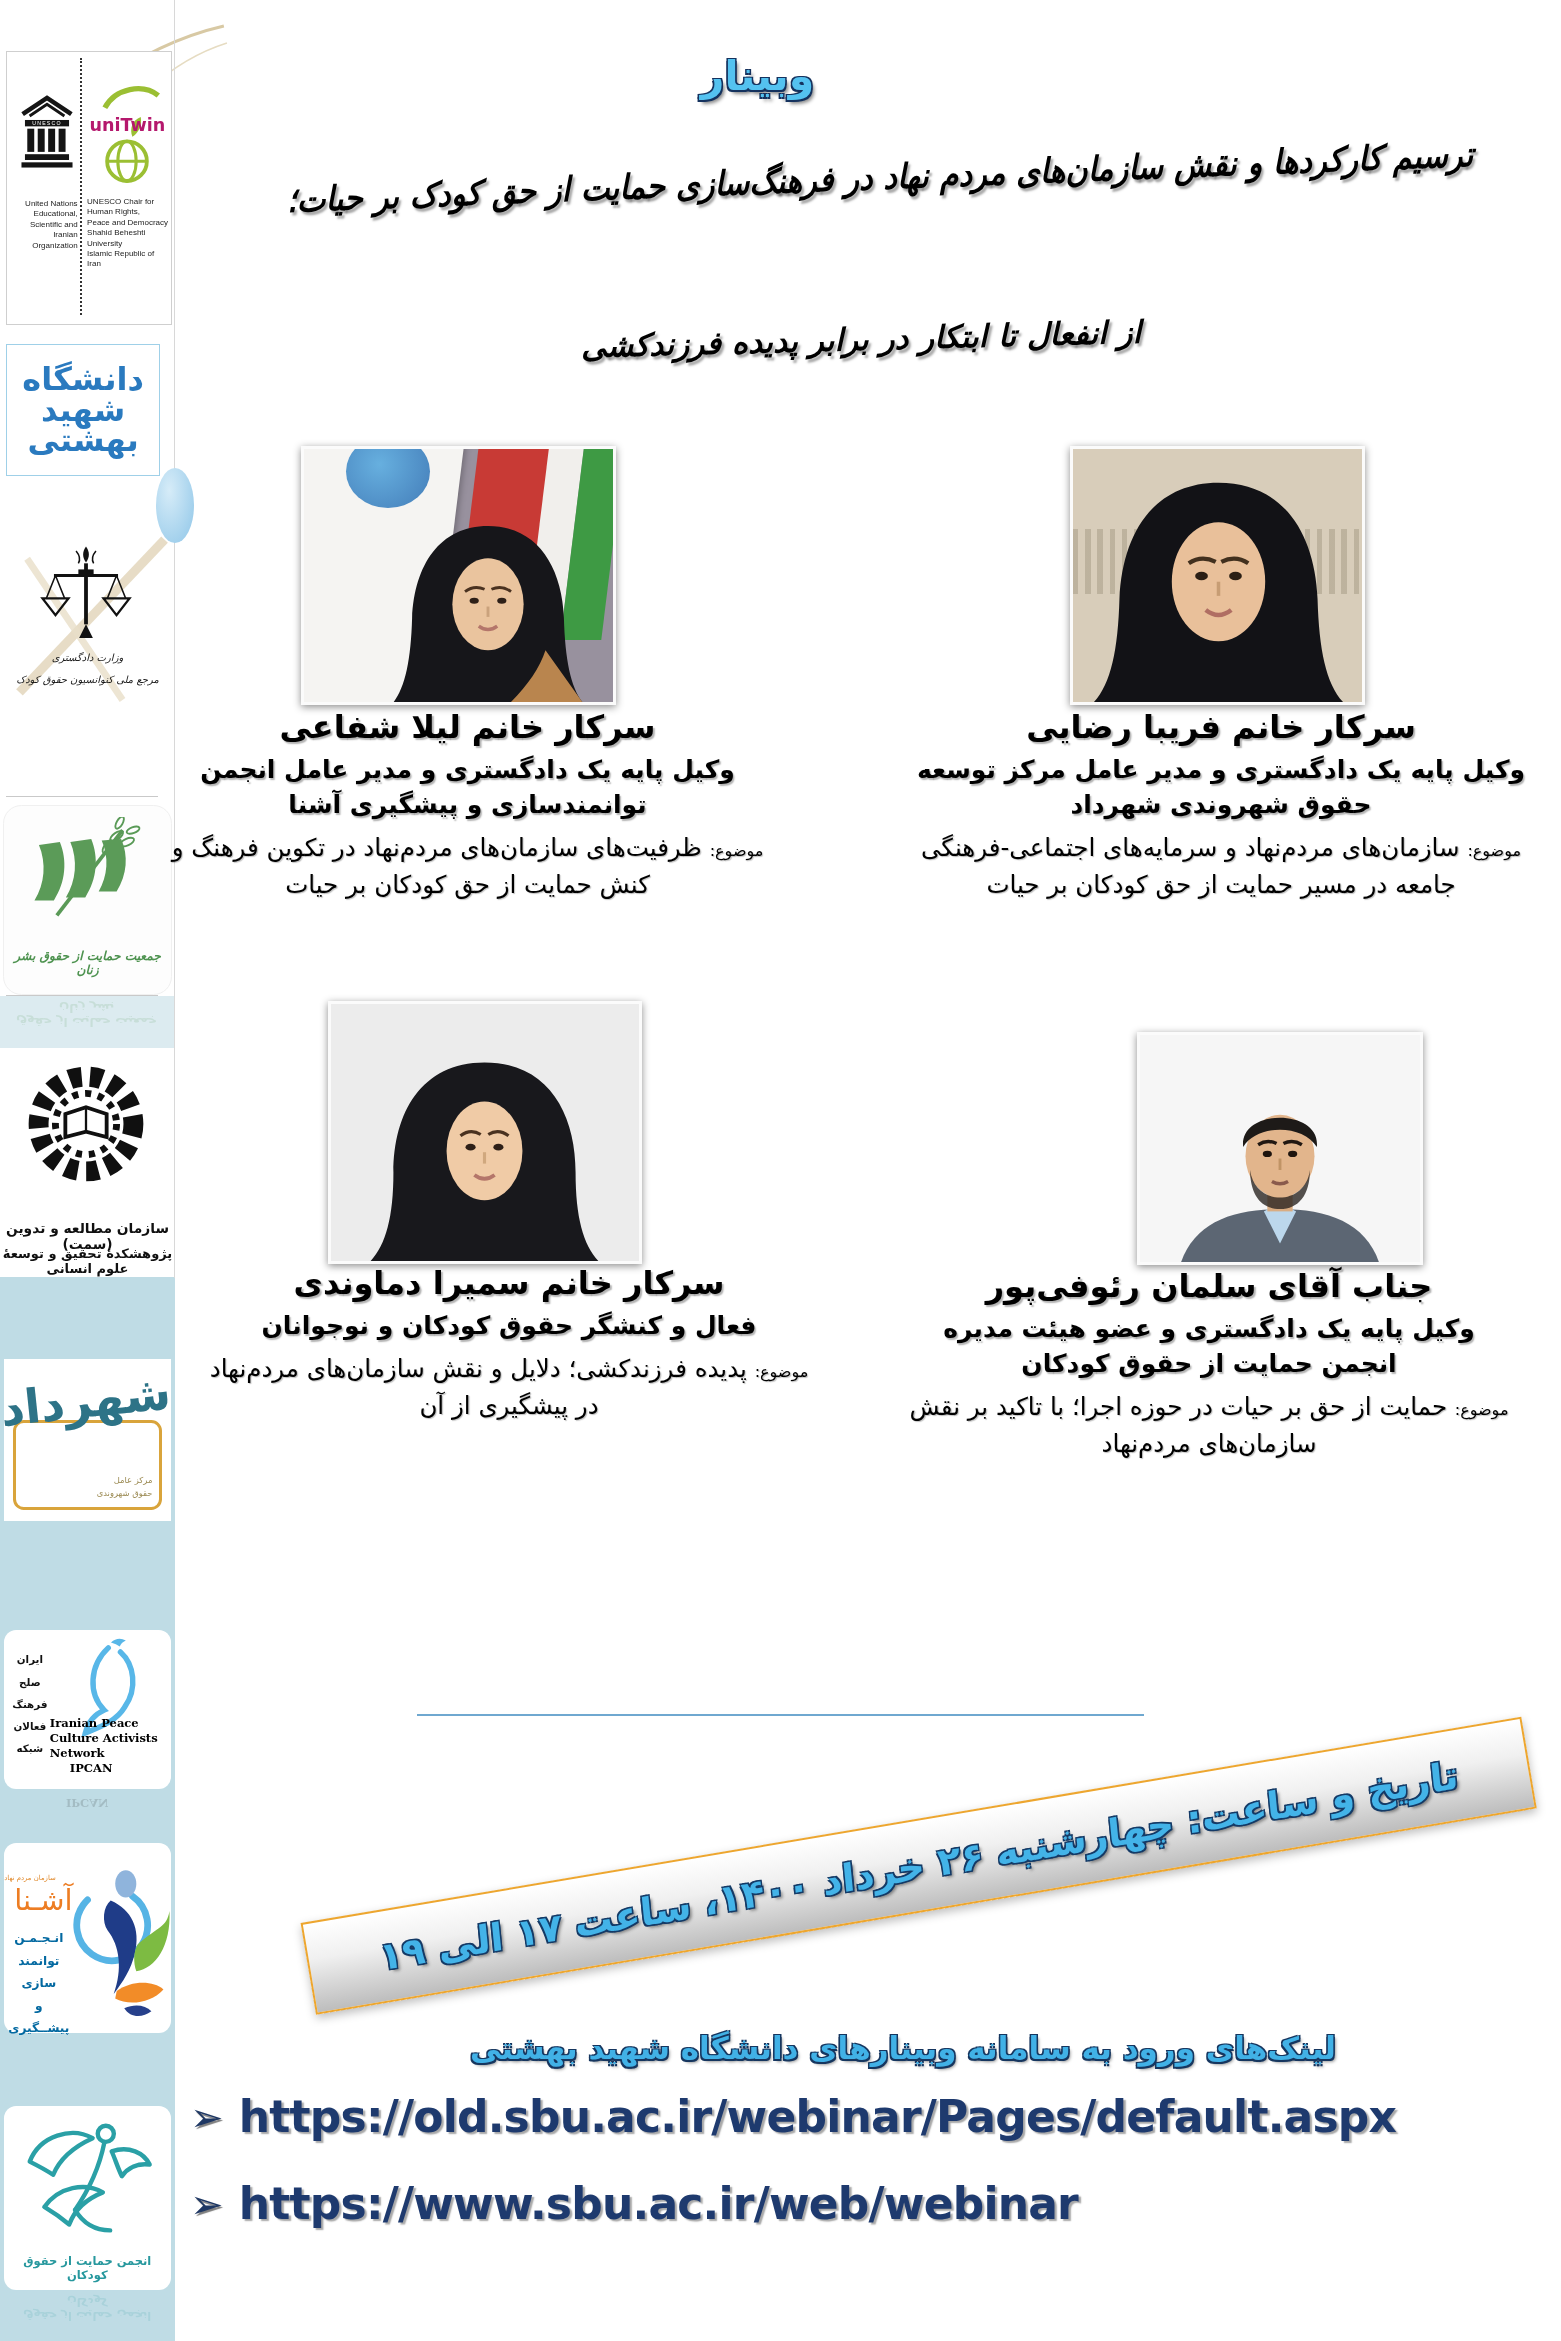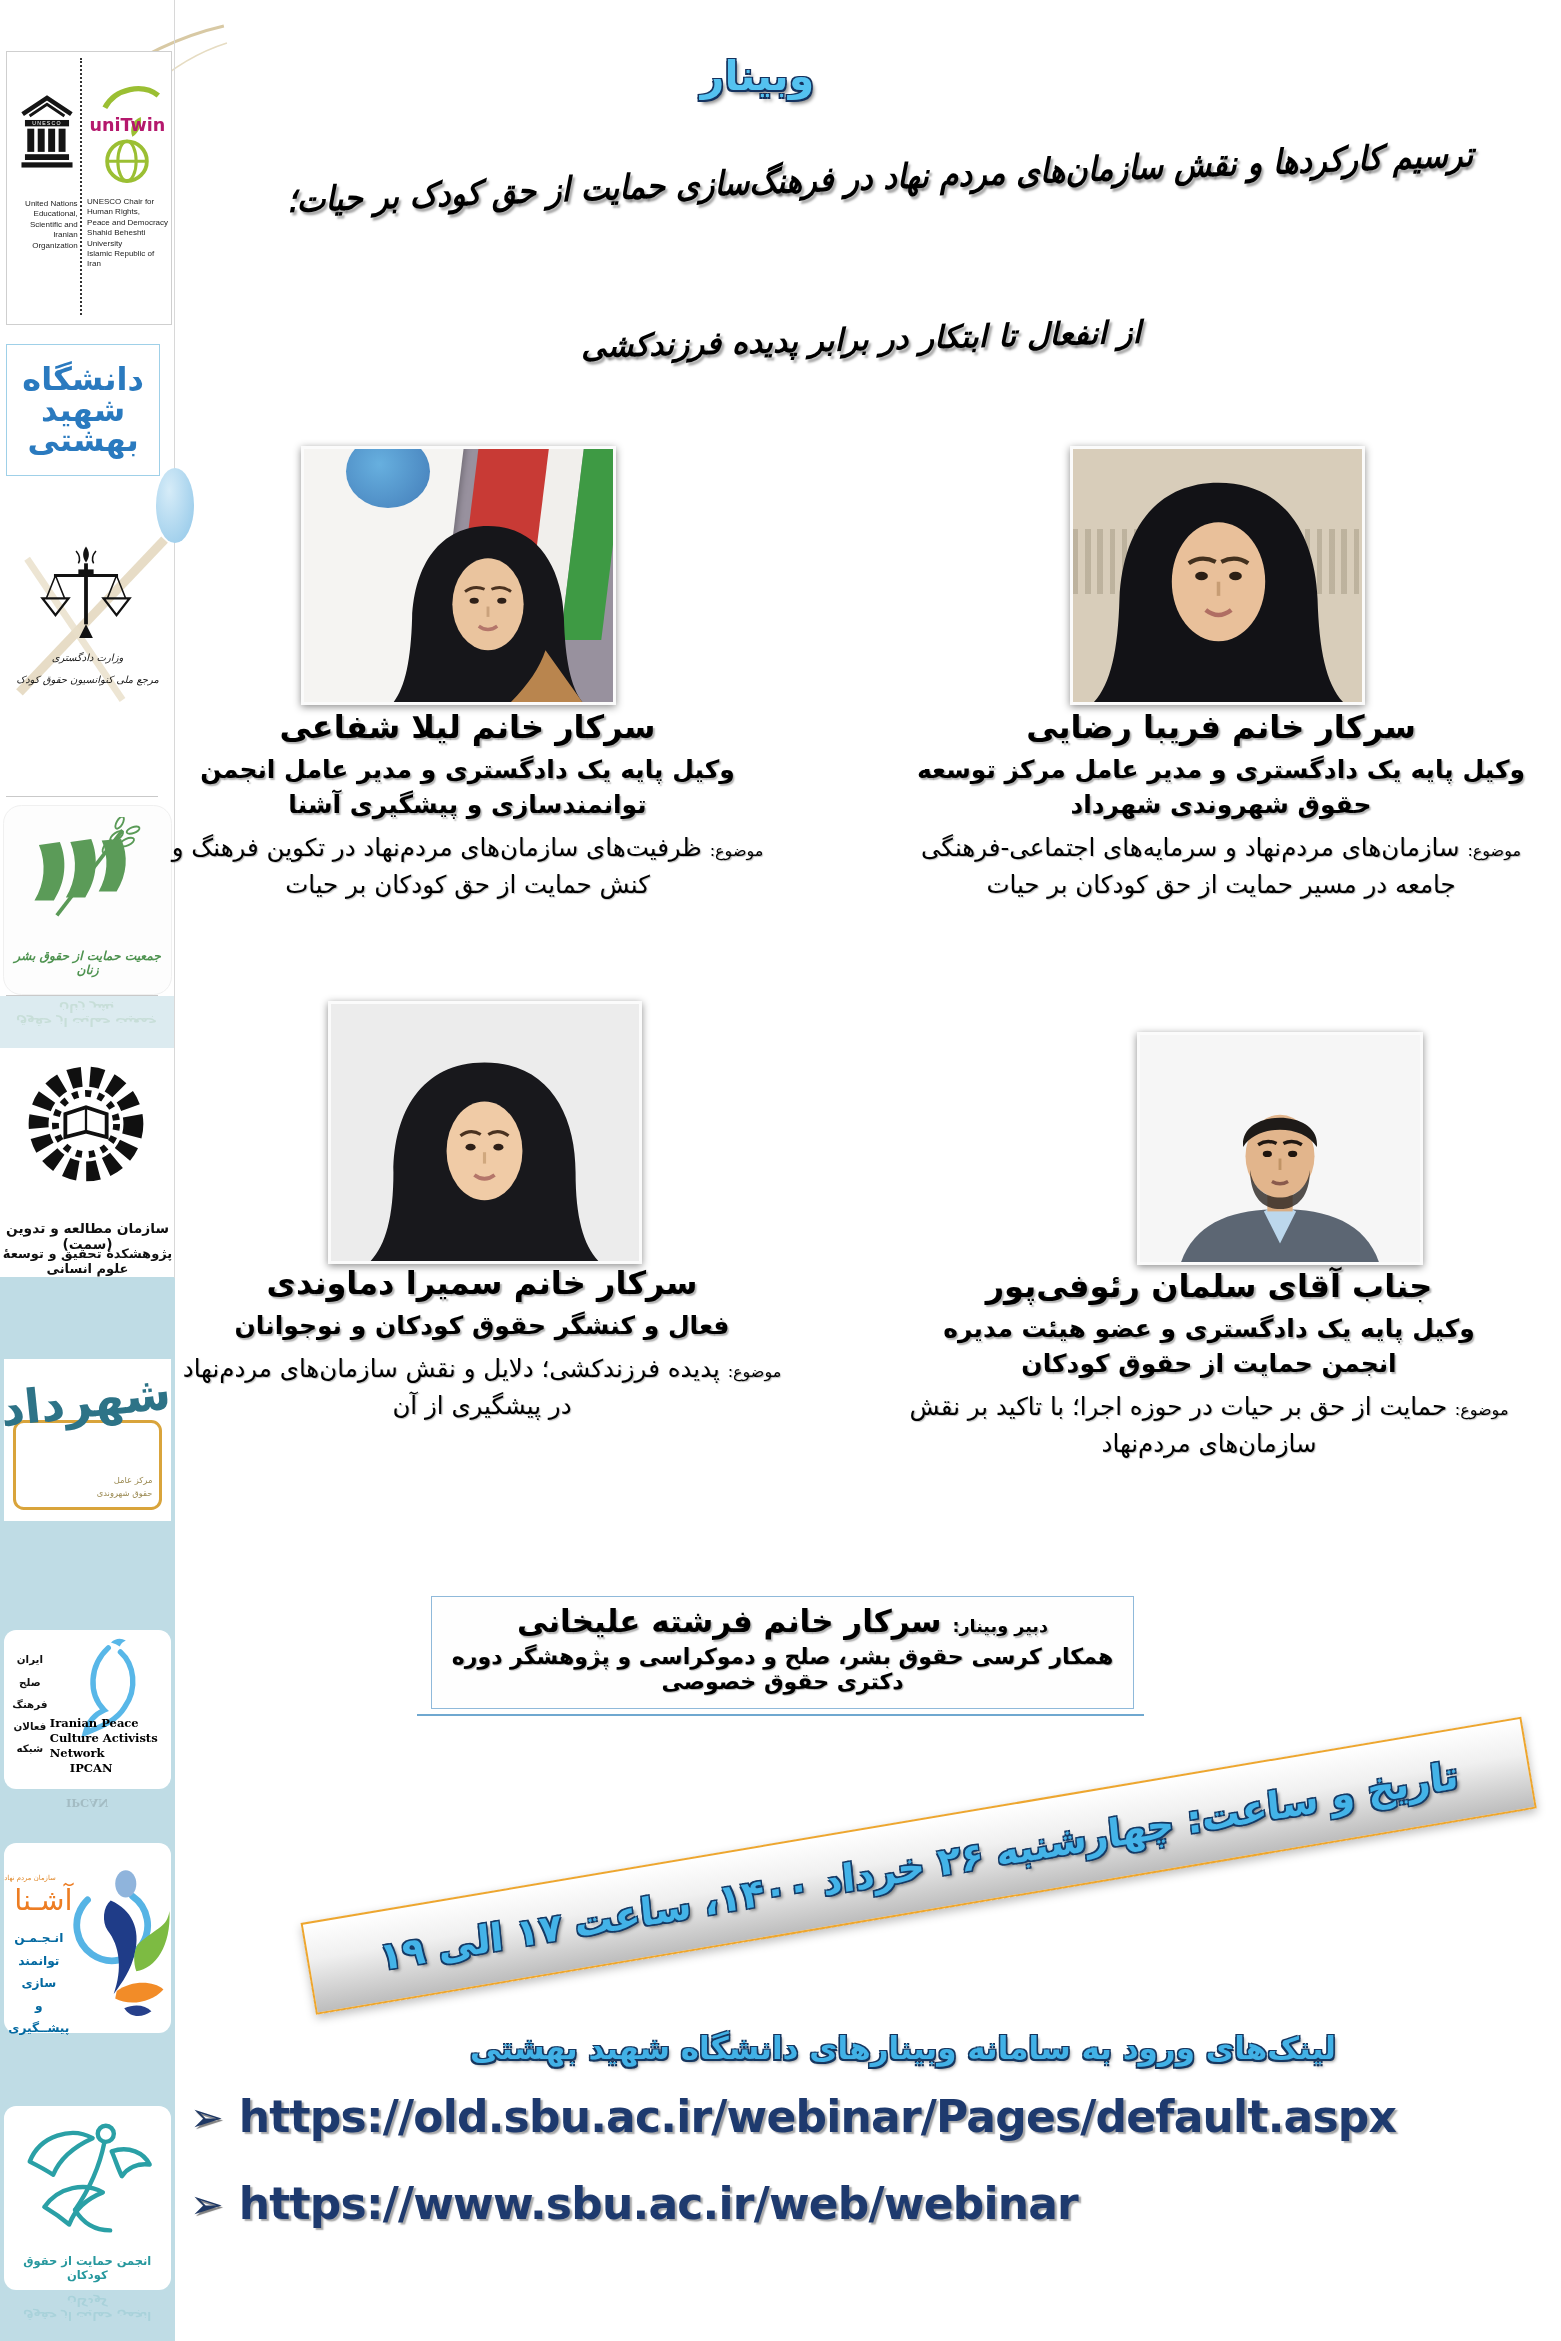--- a/index.html
+++ b/index.html
@@ -343,45 +343,38 @@
 
   <div class="sp-text" style="left:907px;top:708px;width:628px;">
     <div class="sp-name">سرکار خانم فریبا رضایی</div>
     <div class="sp-title">وکیل پایه یک دادگستری و مدیر عامل مرکز توسعه حقوق شهروندی شهرداد</div>
     <div class="sp-topic">
       <span class="topic-label">موضوع:</span>
       <span>سازمان‌های مردم‌نهاد و سرمایه‌های اجتماعی-فرهنگی جامعه در مسیر حمایت از حق کودکان بر حیات</span>
     </div>
   </div>
 
-  <div class="sp-text" style="left:176px;top:1264px;width:612px;">
+  <div class="sp-text" style="left:176px;top:1264px;width:612px;padding-left:27px;">
     <div class="sp-name">سرکار خانم سمیرا دماوندی</div>
     <div class="sp-title">فعال و کنشگر حقوق کودکان و نوجوانان</div>
     <div class="sp-topic">
       <span class="topic-label">موضوع:</span>
       <span>پدیده فرزندکشی؛ دلایل و نقش سازمان‌های مردم‌نهاد در پیشگیری از آن</span>
     </div>
   </div>
 
   <div class="sp-text" style="left:903px;top:1267px;width:612px;">
     <div class="sp-name">جناب آقای سلمان رئوفی‌پور</div>
     <div class="sp-title">وکیل پایه یک دادگستری و عضو هیئت مدیره انجمن حمایت از حقوق کودکان</div>
     <div class="sp-topic">
       <span class="topic-label">موضوع:</span>
       <span>حمایت از حق بر حیات در حوزه اجرا؛ با تاکید بر نقش سازمان‌های مردم‌نهاد</span>
     </div>
   </div>
 
-  <div class="abs mod-box">
-    <div class="mod-line1">
-      <span class="mod-label">دبیر وبینار:</span>
-      <span>سرکار خانم فرشته علیخانی</span>
-    </div>
-    <div class="mod-line2">همکار کرسی حقوق بشر، صلح و دموکراسی و پژوهشگر دوره دکتری حقوق خصوصی</div>
-  </div>
   <div class="abs mod-underline"></div>
 
   <div class="abs banner">
     <div class="banner-text">تاریخ و ساعت: چهارشنبه ۲۶ خرداد ۱۴۰۰، ساعت ۱۷ الی ۱۹</div>
   </div>
 
   <div class="abs links-heading">لینک‌های ورود به سامانه وبینارهای دانشگاه شهید بهشتی</div>
 
   <div class="link-row" style="top:2091px;">
     <span class="link-arrow">➢</span>

